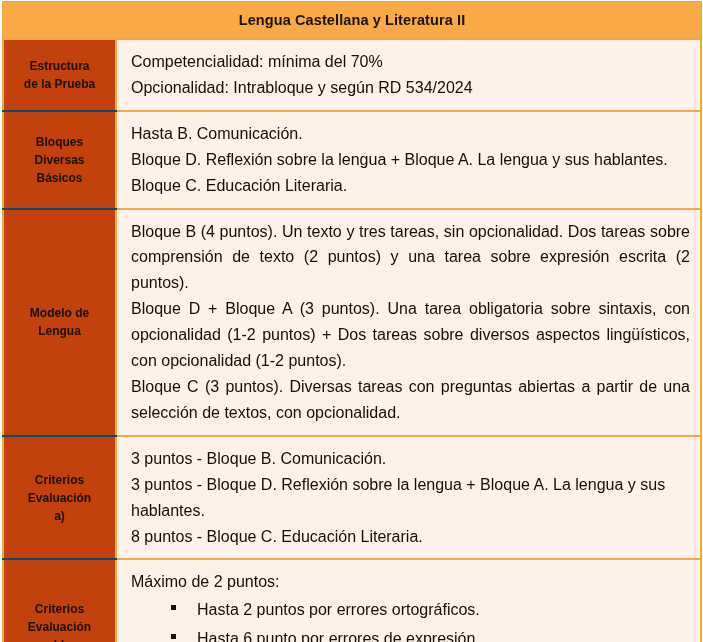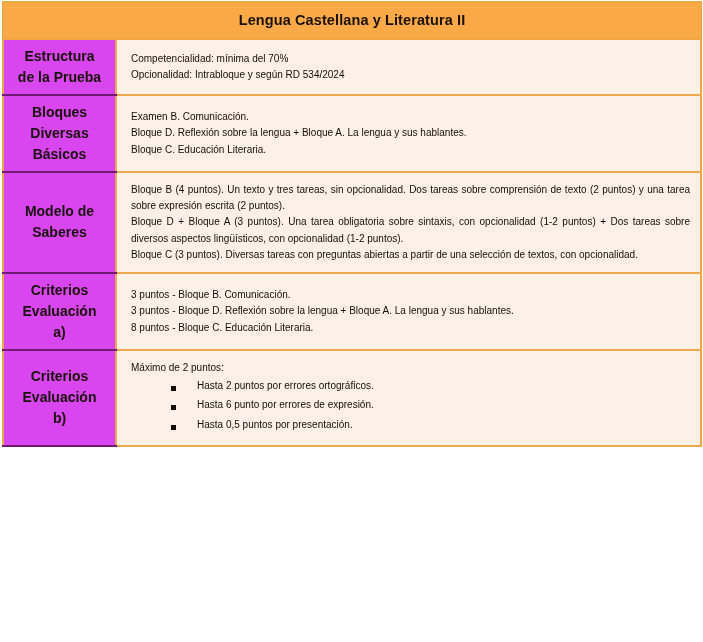--- a/index.html
+++ b/index.html
@@ -38,38 +38,38 @@
     font-weight: bold;
     font-size: 14.5px;
     text-align: center;
     padding: 9px 6px 10px 6px;
     border: 2px solid #F0A742;
     letter-spacing: 0.1px;
   }
 
   
   td.label-cell {
-    background: #d946ef;
+    background: #c2410c;
     color: #19130b;
     font-weight: bold;
-    font-size: 14px;
+    font-size: 12px;
     line-height: 1.5;
     text-align: center;
     vertical-align: middle;
     padding: 6px 4px;
     border-top: 2px solid #EDA94E;
-    border-bottom: 2px solid #701a75;
+    border-bottom: 2px solid #0c4a6e;
     border-right: 2px solid #EDA94E;
     border-left: none;
   }
 
   td.content-cell {
     background: #FDF1E7;
     color: #140f08;
-    font-size: 10px;
+    font-size: 16px;
     line-height: 1.62;
     text-align: left;
     vertical-align: middle;
     padding: 9px 12px 9px 14px;
     border-top: 2px solid #EDA94E;
     border-bottom: 2px solid #EDA94E;
     border-left: 2px solid #EDA94E;
     border-right: none;
   }
 
@@ -129,30 +129,30 @@
         </td>
       </tr>
 
       <tr>
         <td class="label-cell">
           <span class="line">Bloques</span>
           <span class="line">Diversas</span>
           <span class="line">Básicos</span>
         </td>
         <td class="content-cell">
-          <span class="line">Examen B. Comunicación.</span>
+          <span class="line">Hasta B. Comunicación.</span>
           <span class="line">Bloque D. Reflexión sobre la lengua + Bloque A. La lengua y sus hablantes.</span>
           <span class="line">Bloque C. Educación Literaria.</span>
         </td>
       </tr>
 
       <tr>
         <td class="label-cell">
           <span class="line">Modelo de</span>
-          <span class="line">Saberes</span>
+          <span class="line">Lengua</span>
         </td>
         <td class="content-cell justify-text">
           <span class="line">Bloque B (4 puntos). Un texto y tres tareas, sin opcionalidad. Dos tareas sobre comprensión de texto (2 puntos) y una tarea sobre expresión escrita (2 puntos).</span>
           <span class="line">Bloque D + Bloque A (3 puntos). Una tarea obligatoria sobre sintaxis, con opcionalidad (1-2 puntos) + Dos tareas sobre diversos aspectos lingüísticos, con opcionalidad (1-2 puntos).</span>
           <span class="line">Bloque C (3 puntos). Diversas tareas con preguntas abiertas a partir de una selección de textos, con opcionalidad.</span>
         </td>
       </tr>
 
       <tr>
         <td class="label-cell">

